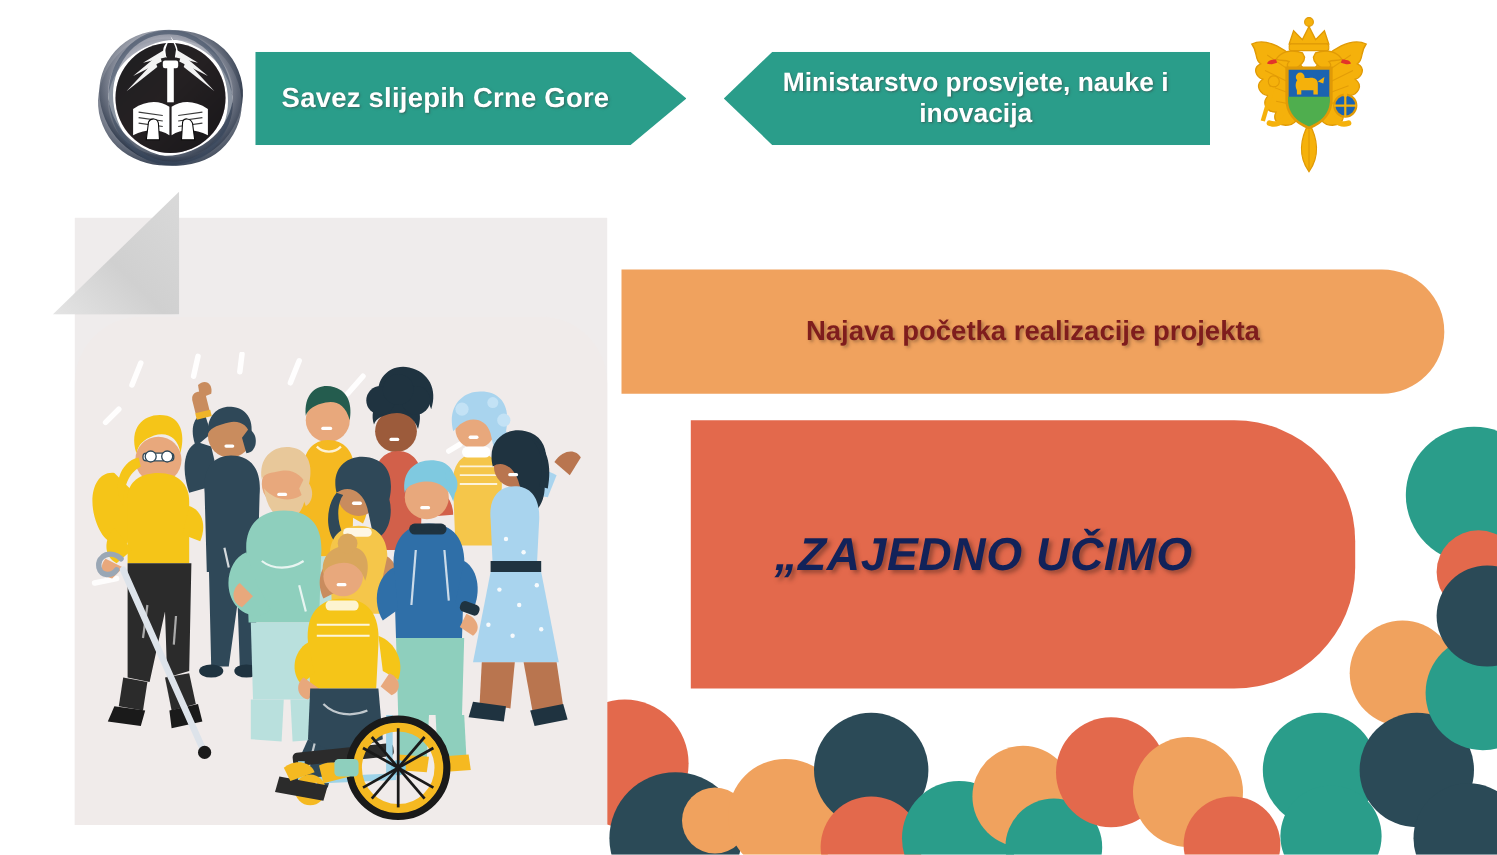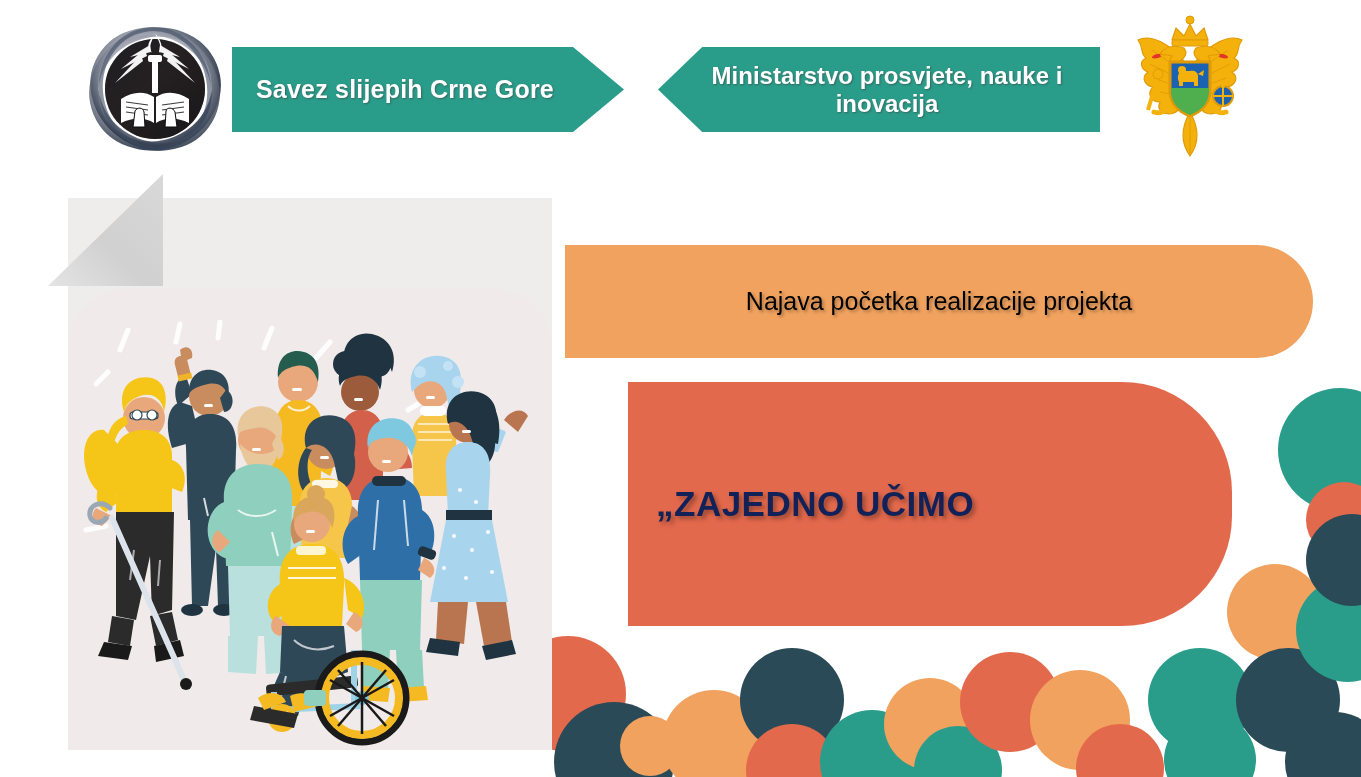--- a/index.html
+++ b/index.html
@@ -64,34 +64,35 @@
   }
   .illus{position:absolute;left:68px;top:320px;width:484px;height:430px;}
 
   
   .pill-orange{
     position:absolute;left:565px;top:245px;width:748px;height:113px;
     background:#F0A25E;border-radius:0 80px 80px 0;
     display:flex;align-items:center;justify-content:center;
   }
   .pill-orange span{
-    color:#000000;font-size:25px;font-weight:normal;
+    color:#7f1d1d;font-size:25px;font-weight:bold;
     text-shadow:2px 2px 3px rgba(90,60,40,.45);
   }
 
   
   .panel-red{
     position:absolute;left:628px;top:382px;width:604px;height:244px;
     background:#E3694C;border-radius:0 110px 110px 0;
     display:flex;align-items:center;
   }
   .panel-red .title{
-    padding-left:28px;color:#122259;font-weight:bold;
-    font-size:35px;line-height:1.18;letter-spacing:.5px;
+    padding-left:76px;color:#122259;font-weight:bold;
+    font-size:42px;line-height:1.18;letter-spacing:.5px;
     text-shadow:3px 3px 4px rgba(80,40,30,.5);
+    font-style:italic;
   }
   .panel-red .title .l2{display:block;}
 </style>
 </head>
 <body>
 
 <div class="slide">
 
   <div class="deco" id="deco-layer">
       <div class="circle" style="left: 510px; top: 636px; width: 116px; height: 116px; background: rgb(227, 105, 76);"></div>

